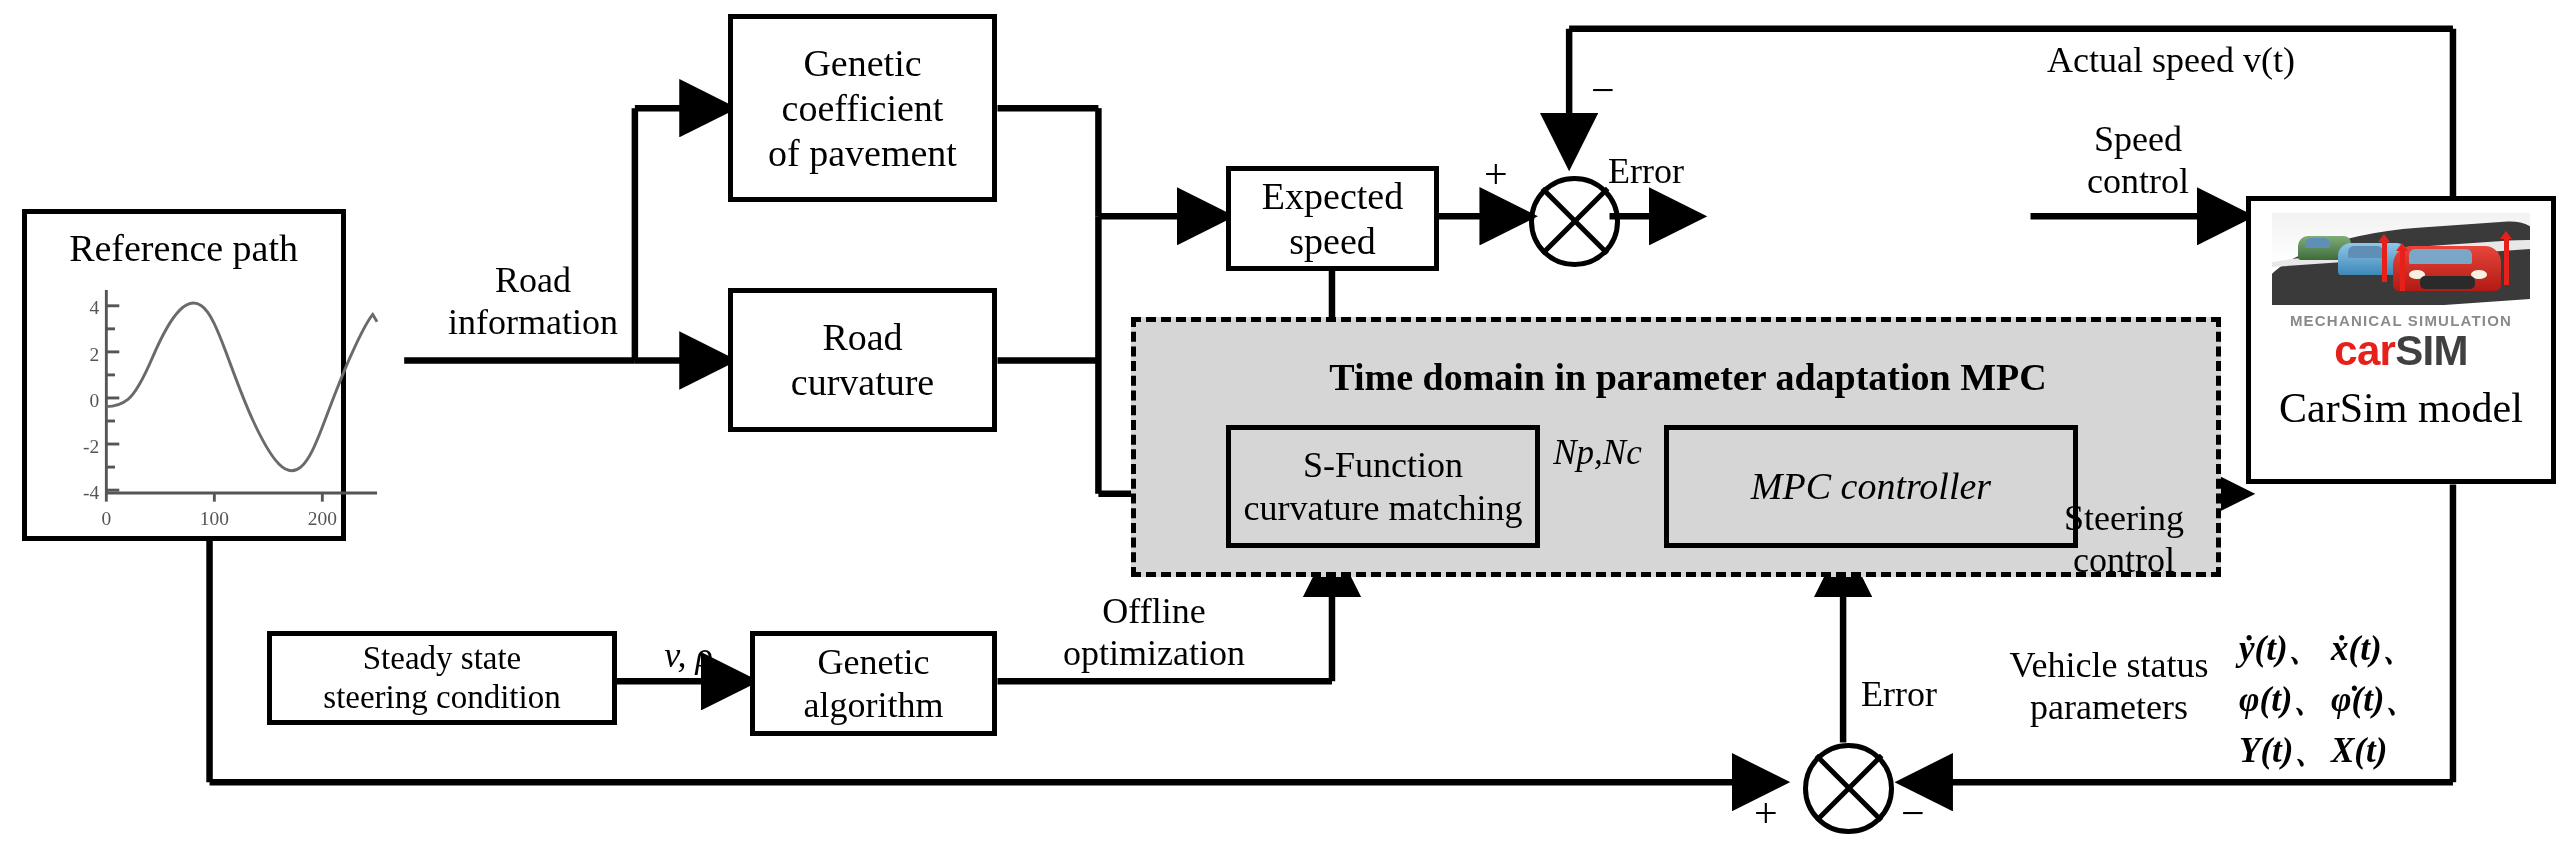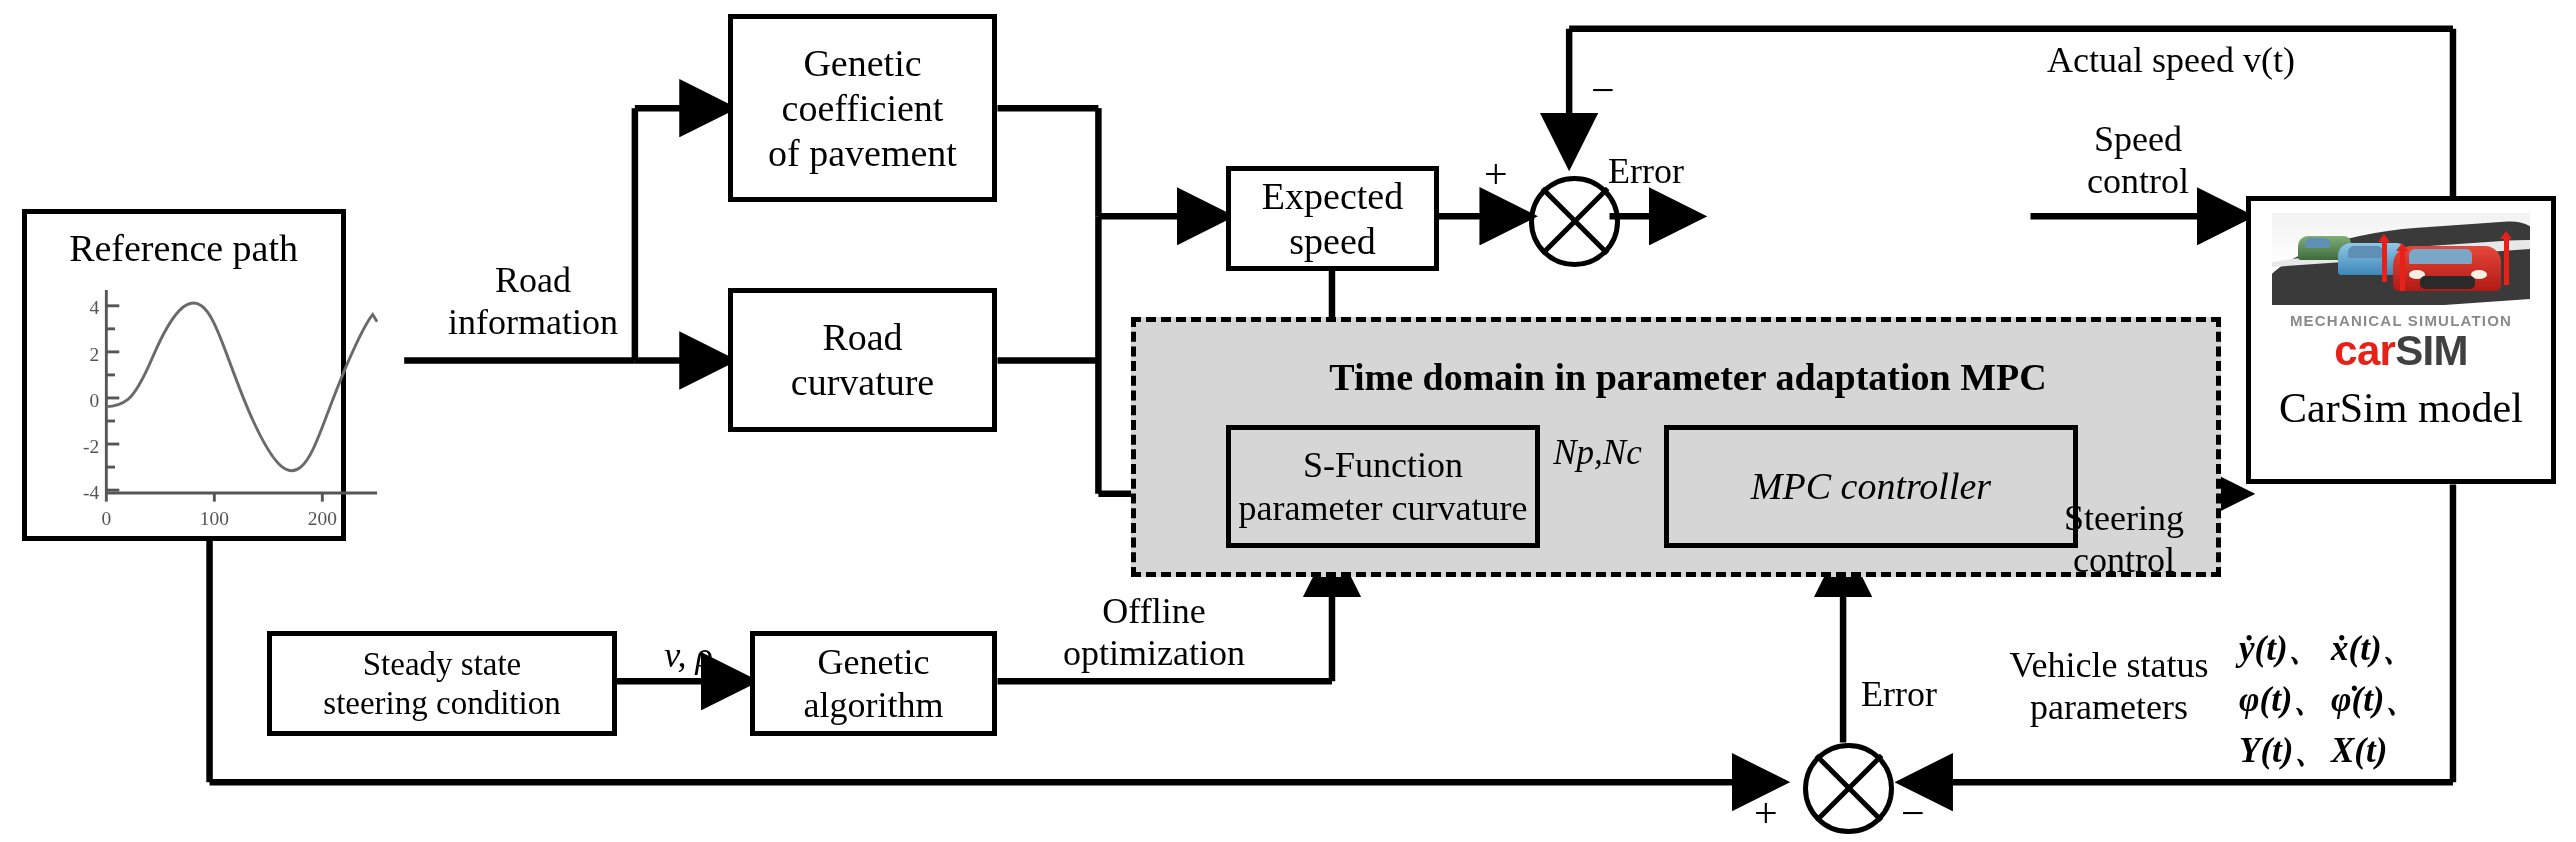--- a/index.html
+++ b/index.html
@@ -329,28 +329,28 @@
   </div>
 
   <div class="blk" style="left:1226px; top:166px; width:213px; height:105px; font-size:38px;">
     <span style="white-space:pre-line;">Expected
 speed</span>
   </div>
 
 
   <div class="blk ongray" style="left:1226px; top:425px; width:314px; height:123px; font-size:36px;">
     <span style="white-space:pre-line;">S-Function
-parameter curvature</span>
+curvature matching</span>
   </div>
 
   <div class="blk ongray" style="left:1664px; top:425px; width:414px; height:123px; font-size:38px;font-style:italic;">
     <span>MPC controller</span>
   </div>
 
-  <div class="blk" style="left:267px; top:631px; width:350px; height:105px; font-size:33px;">
+  <div class="blk" style="left:267px; top:631px; width:350px; height:94px; font-size:33px;">
     <span style="white-space:pre-line;">Steady state
 steering condition</span>
   </div>
 
   <div class="blk" style="left:750px; top:631px; width:247px; height:105px; font-size:36px;">
     <span style="white-space:pre-line;">Genetic
 algorithm</span>
   </div>
 
   <div class="carsimbox" style="left:2246px; top:196px; width:310px; height:288px;">

